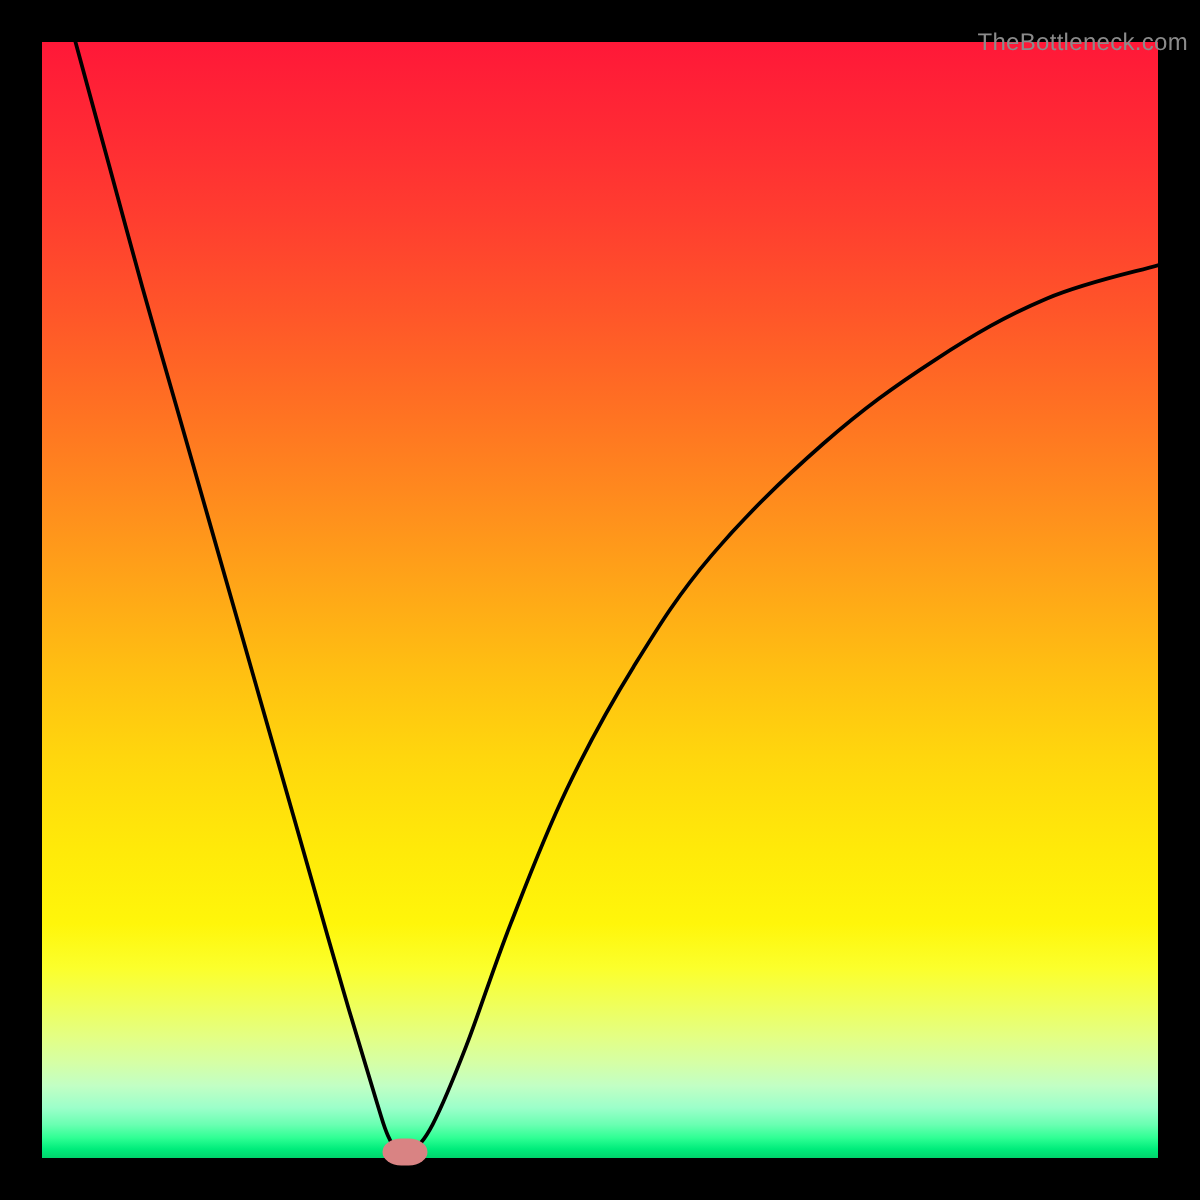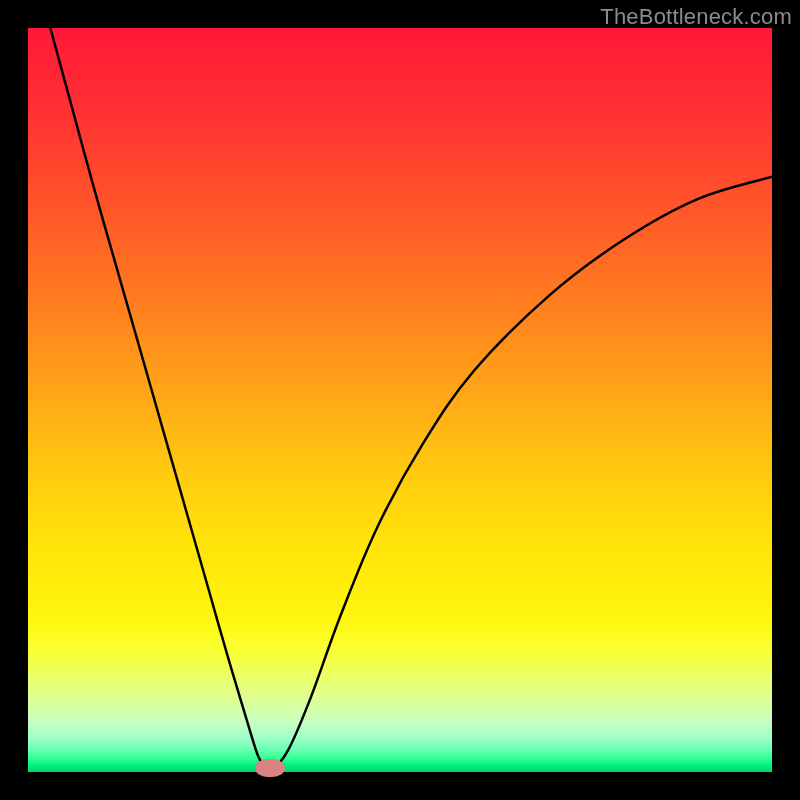--- a/index.html
+++ b/index.html
@@ -59,24 +59,24 @@
   .marker {
     position: absolute;
     background: #d98383;
     border-radius: 50% / 60%;
     width: 30px;
     height: 18px;
     transform: translate(-50%, -50%);
   }
   .watermark {
     position: absolute;
-    top: 4px;
+    top: 20px;
     right: 8px;
     color: #8b8b8b;
-    font-size: 22px;
+    font-size: 16px;
     letter-spacing: 0.2px;
     font-weight: 400;
     user-select: none;
   }
 </style>
 </head>
 <body>
 
 <div class="frame">
 

